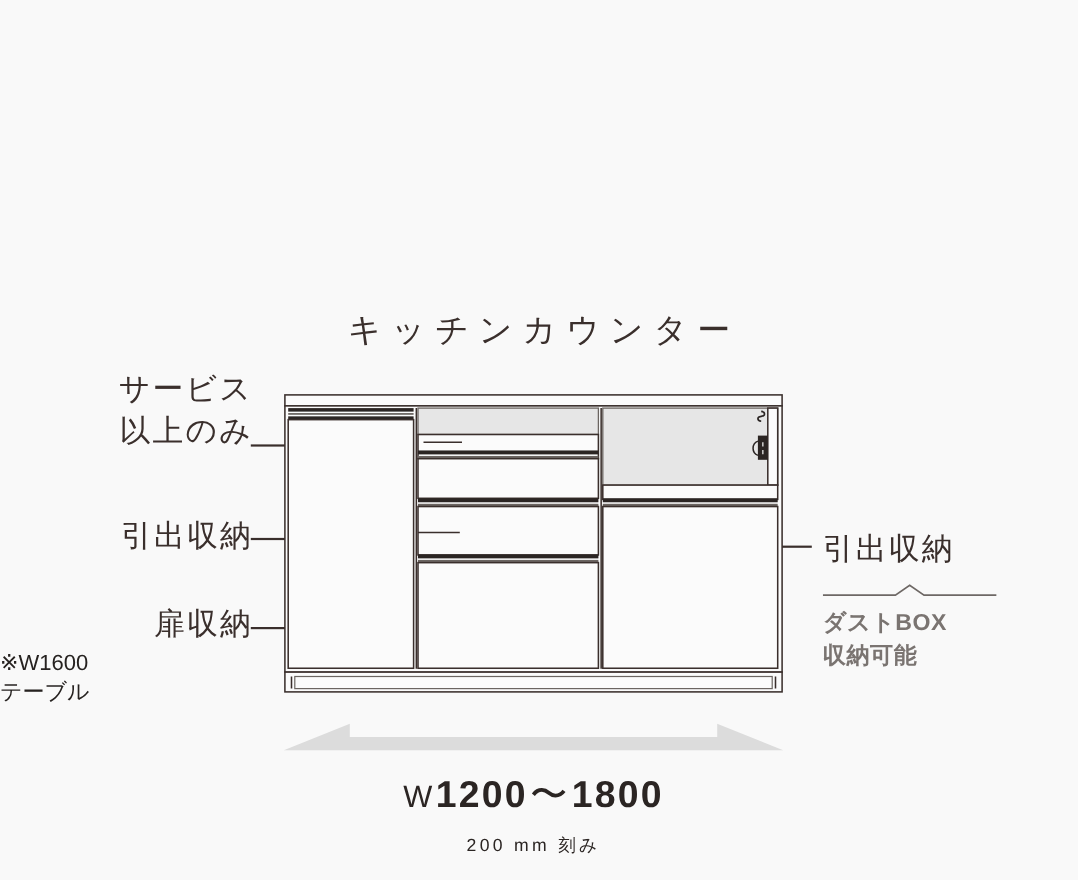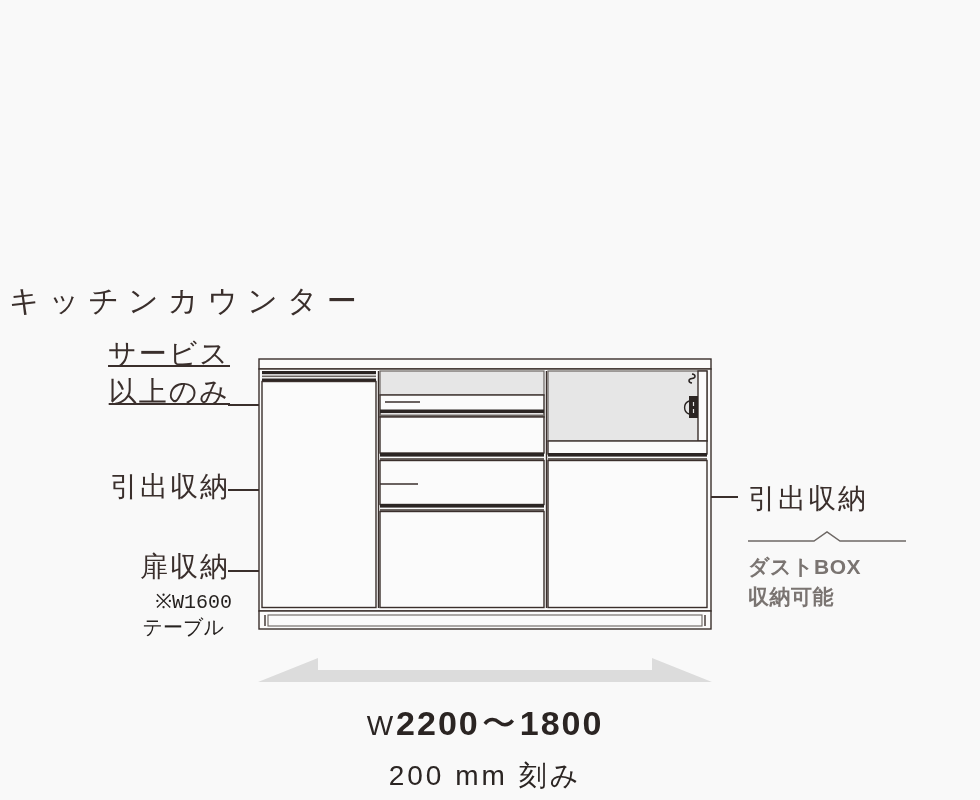--- a/index.html
+++ b/index.html
@@ -20,56 +20,56 @@
     left: 0; top: 0;
     width: 980px;
     height: 800px;
   }
   .abs { position: absolute; }
 
   
   #title {
     left: 0; top: 286px;
     width: 980px;
+    text-align: center;
     font-size: 30px;
     letter-spacing: 9px;
     text-indent: 9px;
     color: #3a2f2c;
     font-weight: 400;
     line-height: 1;
     white-space: nowrap;
   }
 
   
   .lbl-left {
     text-align: right;
     font-size: 28px;
     line-height: 38px;
     letter-spacing: 2px;
     color: #3a2f2c;
     white-space: nowrap;
   }
   #lbl-service {
-    left: 0px; top: 335px; width: 230px; text-decoration: underline;
+    left: 0px; top: 335px; width: 230px;
   }
   #lbl-drawer-left {
     left: 0px; top: 468px; width: 230px;
   }
   #lbl-door {
     left: 0px; top: 548px; width: 230px; text-align: right;
   }
   #note-door {
     left: 0px; top: 590px; width: 232px;
-    text-align: right;
+    text-align: left;
     font-size: 20px;
     line-height: 26px;
     letter-spacing: 0px;
     color: #262220;
     white-space: nowrap;
-    font-family: Liberation Mono, monospace;
   }
   #note-door .nl2 { display:block; padding-right: 8px; }
 
   
   #lbl-drawer-right {
     left: 748px; top: 480px;
     font-size: 28px;
     line-height: 38px;
     letter-spacing: 2px;
     color: #3a2f2c;
@@ -129,21 +129,21 @@
     letter-spacing: 3px;
   }
   #dim-main .tilde {
     font-weight: 400;
     padding: 0 2px;
   }
   #dim-sub {
     left: 258px; top: 762px;
     width: 454px;
     text-align: center;
-    font-size: 28px;
+    font-size: 16px;
     letter-spacing: 3px;
     color: #2b2523;
     line-height: 1;
     white-space: nowrap;
   }
 </style>
 </head>
 <body>
 
 <div id="stage">
@@ -272,18 +272,18 @@
       <line class="ln" x1="7" y1="257" x2="7" y2="268"></line>
       <line class="ln" x1="447" y1="257" x2="447" y2="268"></line>
     </g>
   </svg>
 
   <svg class="abs" id="dim-arrow" viewBox="0 0 454 36">
     <path d="M0 30 L60 6 L60 18 L394 18 L394 6 L454 30 Z" fill="#dcdcdc"></path>
   </svg>
 
   <div class="abs" id="dim-main">
-    <span class="w-pre">W</span><span>2200</span><span class="tilde">〜</span><span>1800</span>
+    <span class="w-pre">W</span><span>1200</span><span class="tilde">〜</span><span>1800</span>
   </div>
 
   <div class="abs" id="dim-sub">200 mm 刻み</div>
 
 </div>
 
 </body></html>

